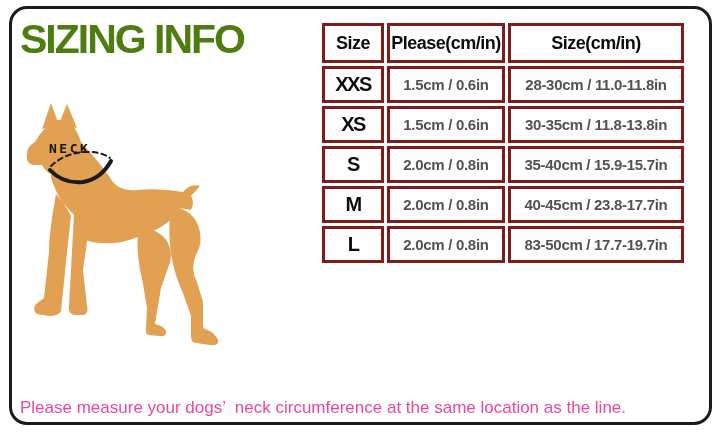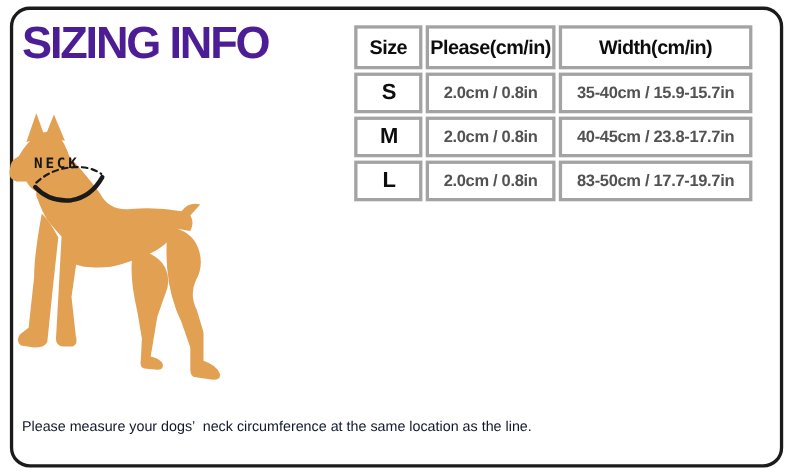--- a/index.html
+++ b/index.html
@@ -6,44 +6,44 @@
   body {
     width:720px; height:432px; position:relative; overflow:hidden;
     background:#ffffff; font-family:"Liberation Sans", sans-serif;
   }
   .frame {
     position:absolute; left:9px; top:6px; right:8px; bottom:7px;
     border:3px solid #1b1b1b; border-radius:18px; pointer-events:none;
   }
   .title {
     position:absolute; left:20px; top:16px;
-    font-size:41px; font-weight:bold; letter-spacing:-2px; color:#4c1d95;
+    font-size:41px; font-weight:bold; letter-spacing:-2px; color:#4d7c0f;
     white-space:nowrap;
   }
-  .dog-wrap { position:absolute; left:7px; top:102px; width:200px; height:250px; }
+  .dog-wrap { position:absolute; left:25px; top:102px; width:200px; height:250px; }
   .neck-text {
     font-family:"DejaVu Sans Mono", monospace; font-weight:bold;
     font-size:13px; letter-spacing:2.5px; fill:#161616;
   }
   table.sizing-table {
     position:absolute; left:319px; top:20px;
     border-collapse:separate; border-spacing:3px; table-layout:fixed;
   }
   .sizing-table th, .sizing-table td {
-    border:3px solid #a3a3a3; background:#ffffff;
+    border:3px solid #7f1d1d; background:#ffffff;
     text-align:center; vertical-align:middle; padding:0; overflow:hidden;
     white-space:nowrap;
   }
   .sizing-table th { height:34px; font-size:18px; color:#0d0d0d; letter-spacing:-0.5px; }
   .sizing-table td { height:31px; }
   td.size-cell { font-size:20px; font-weight:bold; color:#0d0d0d; letter-spacing:-1.5px; }
   td.val-cell  { font-size:15px; font-weight:bold; color:#525252; letter-spacing:-0.3px; }
   .note {
-    position:absolute; left:20px; top:380px;
-    font-size:13px; color:#0f172a; white-space:pre;
+    position:absolute; left:20px; top:398px;
+    font-size:17px; color:#ec4899; white-space:pre;
   }
 </style>
 </head>
 <body>
 
 <div class="frame"></div>
 
 <div class="title">SIZING INFO</div>
 
 <div class="dog-wrap">
@@ -108,24 +108,34 @@
 <table class="sizing-table">
   <colgroup>
     <col style="width:62px">
       <col style="width:118px">
       <col style="width:176px">
   </colgroup>
   <thead>
     <tr>
       <th>Size</th>
       <th>Please(cm/in)</th>
-      <th>Width(cm/in)</th>
+      <th>Size(cm/in)</th>
     </tr>
   </thead>
   <tbody>
+    <tr>
+      <td class="size-cell">XXS</td>
+      <td class="val-cell">1.5cm / 0.6in</td>
+      <td class="val-cell">28-30cm / 11.0-11.8in</td>
+    </tr>
+    <tr>
+      <td class="size-cell">XS</td>
+      <td class="val-cell">1.5cm / 0.6in</td>
+      <td class="val-cell">30-35cm / 11.8-13.8in</td>
+    </tr>
     <tr>
       <td class="size-cell">S</td>
       <td class="val-cell">2.0cm / 0.8in</td>
       <td class="val-cell">35-40cm / 15.9-15.7in</td>
     </tr>
     <tr>
       <td class="size-cell">M</td>
       <td class="val-cell">2.0cm / 0.8in</td>
       <td class="val-cell">40-45cm / 23.8-17.7in</td>
     </tr>

